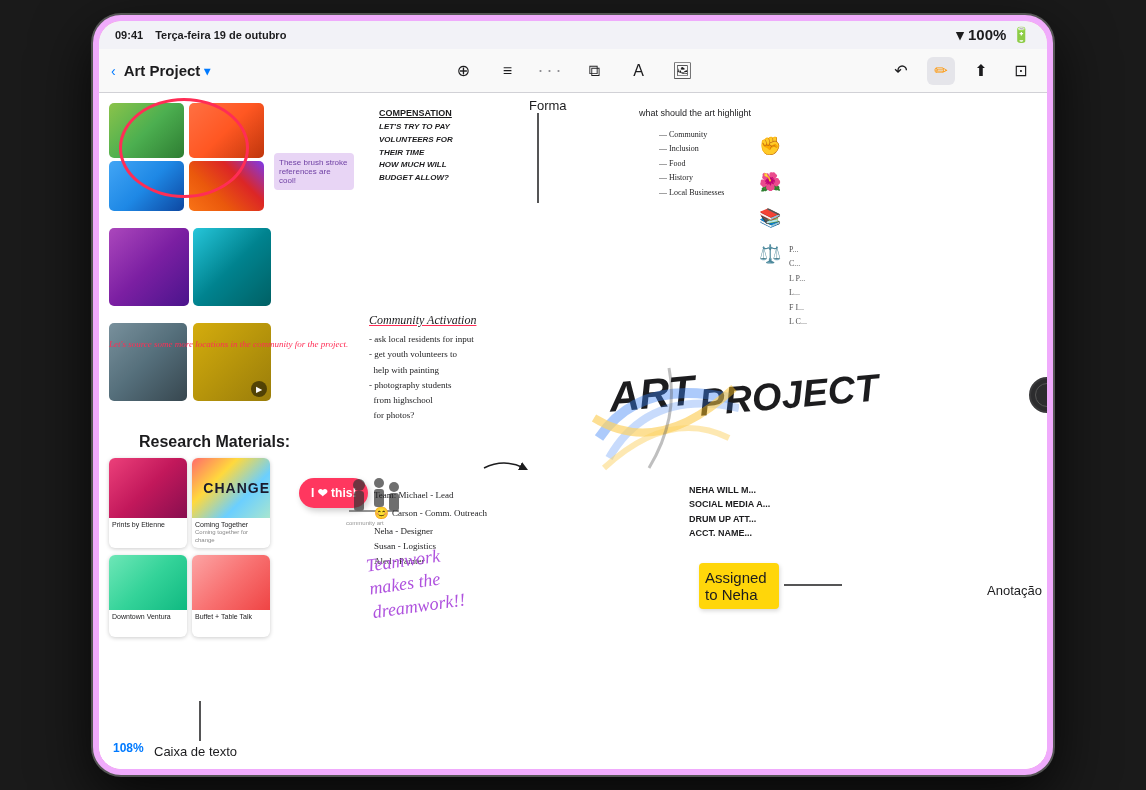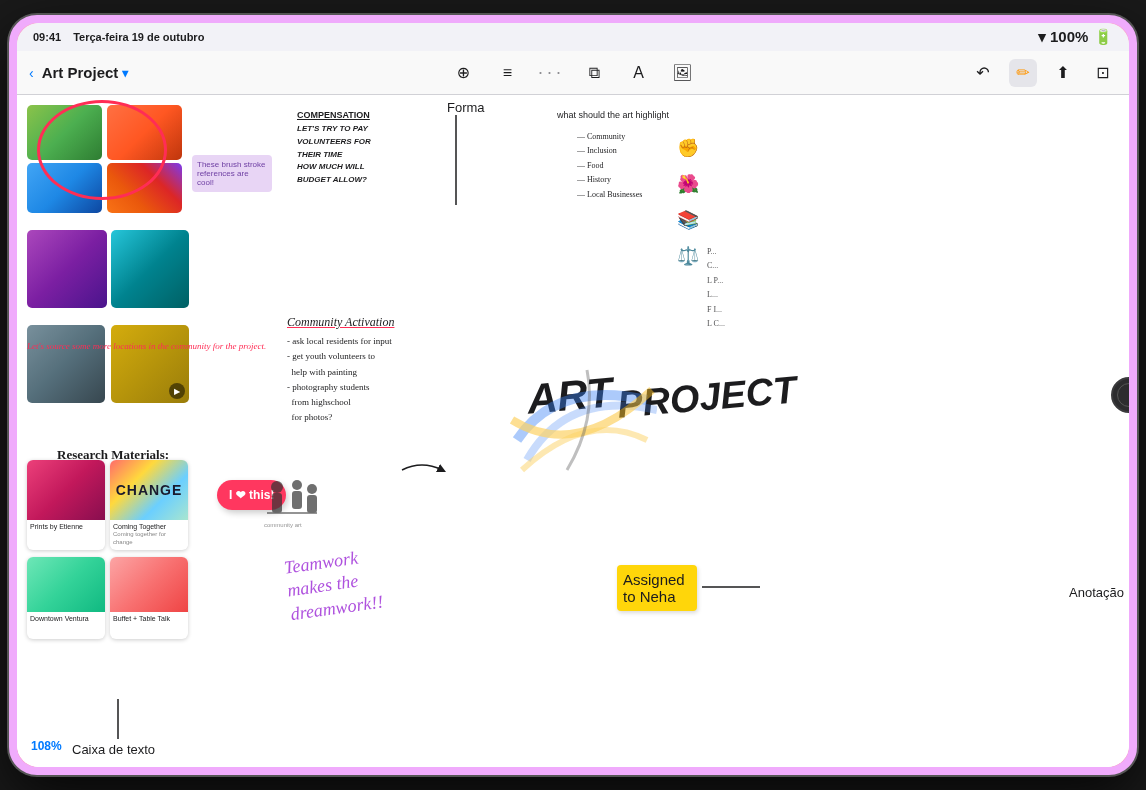--- a/index.html
+++ b/index.html
@@ -7,25 +7,25 @@
       width: 1146px;
       height: 790px;
       background: #1a1a1a;
       display: flex;
       align-items: center;
       justify-content: center;
       font-family: -apple-system, BlinkMacSystemFont, 'Helvetica Neue', sans-serif;
       overflow: hidden;
     }
     .ipad-frame {
-      width: 1128px;
+      width: 960px;
       height: 760px;
       background: #f9a8d4;
       border-radius: 28px;
-      border: 8px solid #f0abfc;
+      border: 6px solid #f0abfc;
       position: relative;
       overflow: hidden;
       box-shadow: 0 0 0 2px #555, 0 20px 60px rgba(0,0,0,0.8);
     }
     .ipad-screen {
       width: 100%;
       height: 100%;
       background: #f2f2f7;
       border-radius: 22px;
       overflow: hidden;
@@ -242,35 +242,35 @@
           </div>
         </div>
 
         <div style="position:absolute; top:245px; left:10px; font-size:9px; color:#ff2d55; font-family:'Comic Sans MS',cursive; line-height:1.5; font-style:italic;">
           <span>Let's source some
 more locations in
 the community for
 the project.</span>
         </div>
 
-        <div style="position:absolute; top:352px; left:40px; font-size:13px; color:#1c1c1e; font-family:Liberation Serif, serif; font-weight:600;">
+        <div style="position:absolute; top:340px; left:40px; font-size:16px; color:#1c1c1e; font-family:Liberation Sans, sans-serif; font-weight:600;">
           <span>Research Materials:</span>
         </div>
 
         <div style="position:absolute; top:365px; left:10px; display:flex; gap:5px;">
 
           <div style="width:78px; height:90px; border-radius:6px; overflow:hidden; box-shadow:0 1px 4px rgba(0,0,0,0.2);">
             <div class="img9" style="width:100%; height:60px;"></div>
             <div style="padding:3px; font-size:7px; color:#1c1c1e; background:white;">
               <span>Prints by Etienne</span>
             </div>
           </div>
 
           <div style="width:78px; height:90px; border-radius:6px; overflow:hidden; box-shadow:0 1px 4px rgba(0,0,0,0.2);">
-            <div style="width:100%; height:60px; background: linear-gradient(135deg, #ff6b6b, #ffd93d, #6bcfff, #a8e6cf); display:flex; flex-direction:column; align-items:center; justify-content:center;">
+            <div style="width:100%; height:60px; background: linear-gradient(135deg, #ff6b6b, #ffd93d, #6bcfff, #a8e6cf); display:flex; flex-direction:column; align-items:flex-end; justify-content:center;">
               <div style="font-size:14px; font-weight:900; color:#1a1a2e; letter-spacing:1px;">CHANGE</div>
             </div>
             <div style="padding:3px; font-size:7px; color:#1c1c1e; background:white; line-height:1.2;">
               <div>Coming Together</div>
               <div style="color:#888; font-size:6px;">Coming together for change</div>
             </div>
           </div>
         </div>
 
         <div style="position:absolute; top:462px; left:10px; display:flex; gap:5px;">
@@ -333,20 +333,30 @@
 
         <svg style="position:absolute; top:360px; left:380px;" width="50" height="30">
           <path d="M5,15 Q25,5 45,15" stroke="#1c1c1e" stroke-width="1.5" fill="none" marker-end="url(#arrow)"></path>
           <defs>
             <marker id="arrow" markerWidth="6" markerHeight="6" refX="3" refY="3" orient="auto">
               <path d="M0,0 L0,6 L6,3 z" fill="#1c1c1e"></path>
             </marker>
           </defs>
         </svg>
 
+        <div style="position:absolute; top:395px; left:275px; font-size:9px; font-family:'Comic Sans MS',cursive; color:#1c1c1e; line-height:1.7;">
+          <div>Team: Michael - Lead</div>
+          <div style="display:flex; align-items:center; gap:3px;">
+            <span style="color:#ffd60a; font-size:12px;">😊</span>
+            <span>Carson - Comm. Outreach</span>
+          </div>
+          <div>Neha - Designer</div>
+          <div>Susan - Logistics</div>
+          <div>Aled - Painter</div>
+        </div>
 
         <div style="position:absolute; top:455px; left:270px; font-size:18px; font-family:'Comic Sans MS',cursive; color:#af52de; font-style:italic; transform:rotate(-8deg); line-height:1.3;">
           <span>Teamwork</span><br>
           <span>makes the</span><br>
           <span>dreamwork!!</span>
         </div>
 
         <div style="position:absolute; top:280px; left:510px;">
           <div style="font-size:42px; font-weight:900; color:#1c1c1e; font-style:italic; line-height:1; transform:rotate(-5deg); display:inline-block;">ART</div>
           <div style="font-size:38px; font-weight:900; color:#1c1c1e; font-style:italic; line-height:1; transform:rotate(-5deg); display:inline-block; margin-top:-5px;">PROJECT</div>
@@ -379,20 +389,23 @@
             </div>
           <div style="display:flex; align-items:center; gap:3px;">
               <span>— Local Businesses</span>
             </div>
         </div>
 
         <div style="position:absolute; top:35px; left:660px; font-size:18px; line-height:2;">
           ✊<br>🌺<br>📚<br>⚖️
         </div>
 
+        <div style="position:absolute; top:390px; left:590px; font-size:9px; font-weight:700; color:#1c1c1e; font-family:'Helvetica Neue',sans-serif; line-height:1.6;">
+          NEHA WILL M...<br>SOCIAL MEDIA A...<br>DRUM UP ATT...<br>ACCT. NAME...
+        </div>
 
         <div class="sticky-yellow" style="top:470px; left:600px; width:80px;">
           <span style="font-size:15px; color:#1c1c1e;">Assigned to
 Neha</span>
         </div>
 
         <div style="position:absolute; top:150px; left:690px; font-size:8px; color:#1c1c1e; font-family:'Comic Sans MS',cursive; line-height:1.8; opacity:0.8;">
           P...<br>C...<br>L P...<br>L...<br>F I...<br>L C...
         </div>
 

